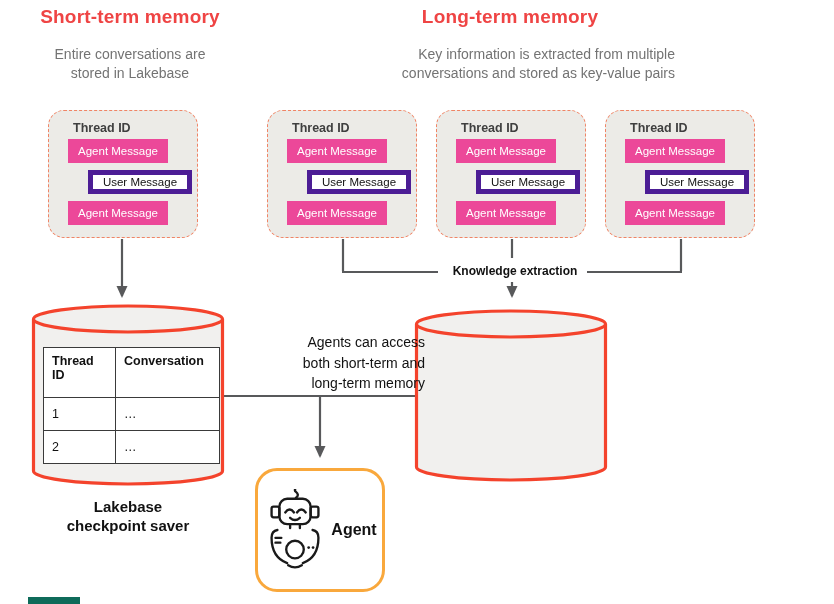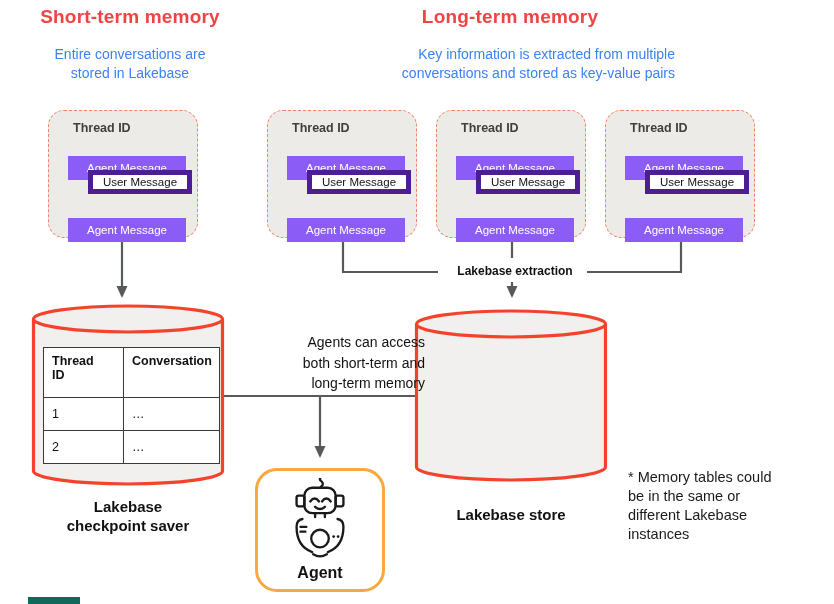--- a/index.html
+++ b/index.html
@@ -4,29 +4,29 @@
 <style>
   * { margin:0; padding:0; box-sizing:border-box; }
   html,body { background:#fff; }
   body { font-family:"Liberation Sans", sans-serif; color:#111; }
   #stage { position:relative; width:834px; height:604px; background:#fff; overflow:hidden; }
 
   .section-title { position:absolute; top:6px; font-size:19px; font-weight:bold; color:#ef4444; text-align:center; letter-spacing:.2px; }
   #title-short { left:20px; width:220px; }
   #title-long  { left:370px; width:280px; }
 
-  .subtitle { position:absolute; top:45px; font-size:14px; line-height:1.38; text-align:center; white-space:pre-line; color:#3b82f6; }
+  .subtitle { position:absolute; top:45px; font-size:14px; line-height:1.38; text-align:center; white-space:pre-line; color:#737373; }
   #subtitle-short { left:15px; width:230px; }
   #subtitle-long  { left:345px; width:330px;text-align:right; }
 
   .thread-card { position:absolute; top:110px; width:150px; height:128px; background:#ECEBE7;
                  border:1.6px dashed #F08465; border-radius:16px; }
   .thread-card .card-title { position:absolute; left:24px; top:10px; font-size:12.5px; font-weight:bold; color:#3f3f3f; }
   .msg { position:absolute; height:24px; font-size:11.5px; display:flex; align-items:center; justify-content:center; }
-  .msg.agent { left:19px; width:118px; background:#8b5cf6; color:#fff;margin-top:17px; }
+  .msg.agent { left:19px; width:100px; background:#ec4899; color:#fff; }
   .msg.user  { left:39px; width:104px; background:#fff; color:#111; border:5px solid #4c1d95; }
   .msg.m0 { top:28px; }
   .msg.m1 { top:59px; }
   .msg.m2 { top:90px; }
 
   #card-a { left:48px; }
   #card-b { left:267px; }
   #card-c { left:436px; }
   #card-d { left:605px; }
 
@@ -38,30 +38,30 @@
   .cyl-svg { position:absolute; }
   #cyl-left  { left:30px;  top:303px; }
   #cyl-right { left:413px; top:308px; }
 
   table.db-table { position:absolute; border-collapse:collapse; background:#fff; table-layout:fixed; }
   table.db-table td, table.db-table th { border:1px solid #3a3a3a; font-size:12.5px; text-align:left; padding:6px 8px; vertical-align:top; }
   table.db-table th { font-weight:bold; white-space:pre-line; }
   #table-checkpoint { left:43px; top:347px; width:177px; }
   #table-checkpoint th { height:50px; }
   #table-checkpoint td { height:33px; vertical-align:middle; }
-  #table-checkpoint .c0 { width:80px; }
+  #table-checkpoint .c0 { width:72px; }
   #table-store { left:420px; top:347px; width:180px; }
   #table-store th { height:38px; vertical-align:middle; }
   #table-store td { height:35px; vertical-align:middle; }
   #table-store .c0 { width:72px; }
 
   #access-note { position:absolute; left:235px; top:332px; width:190px; font-size:14px; line-height:1.48; text-align:right; white-space:pre-line; }
 
   #agent-box { position:absolute; left:255px; top:468px; width:130px; height:124px; background:#fff;
-               border:3.5px solid #F9A83C; border-radius:22px; display:flex; flex-direction:column;
+               border:3.5px solid #F9A83C; border-radius:22px; display:flex; 
                align-items:center; justify-content:center; gap:4px; }
   #agent-label { font-size:16px; font-weight:bold; color:#111; }
 
   .cyl-label { position:absolute; font-size:15px; font-weight:bold; text-align:center; white-space:pre-line; line-height:1.25; }
   #label-checkpoint { left:33px; top:498px; width:190px; }
   #label-store { left:421px; top:506px; width:180px; }
 
   #footnote { position:absolute; left:628px; top:468px; width:195px; font-size:14.5px; line-height:1.32; white-space:pre-line; color:#1a1a1a; }
 
   #bottom-bar { position:absolute; left:28px; top:597px; width:52px; height:7px; background:#0E6B5A; }
@@ -115,21 +115,21 @@
     <div class="msg user m1">User Message</div>
     <div class="msg agent m2">Agent Message</div>
   </div>
   <div class="thread-card" id="card-d">
     <div class="card-title">Thread ID</div>
     <div class="msg agent m0">Agent Message</div>
     <div class="msg user m1">User Message</div>
     <div class="msg agent m2">Agent Message</div>
   </div>
 
-  <div class="small-bold-label" id="knowledge-label">Lakebase extraction</div>
+  <div class="small-bold-label" id="knowledge-label">Knowledge extraction</div>
 
   <svg class="cyl-svg" id="cyl-left" width="196" height="185" viewBox="0 0 196 185">
     <path d="M3.5,16 L3.5,168 A94.5,13 0 0 0 192.5,168 L192.5,16" fill="#F1F0EE" stroke="#F4432C" stroke-width="3.2"></path>
     <ellipse cx="98" cy="16" rx="94.5" ry="13" fill="#F1F0EE" stroke="#F4432C" stroke-width="3.2"></ellipse>
   </svg>
   <table class="db-table" id="table-checkpoint">
     <tbody>
         <tr>
       <th class="c0">Thread
 ID</th>
@@ -173,22 +173,17 @@
         <path d="M12,50 h6 M12,55 h5"></path>
       </g>
       <circle cx="46" cy="60" r="1.4" fill="#1a1a1a"></circle>
       <circle cx="50.5" cy="60" r="1.4" fill="#1a1a1a"></circle>
     </svg>
     <div id="agent-label">Agent</div>
   </div>
 
   <div class="cyl-label" id="label-checkpoint">Lakebase
 checkpoint saver</div>
-  <div class="cyl-label" id="label-store">Lakebase store</div>
 
-  <div id="footnote">* Memory tables could
-be in the same or
-different Lakebase
-instances</div>
 
   <div id="bottom-bar"></div>
 
 </div>
 
 </body></html>

